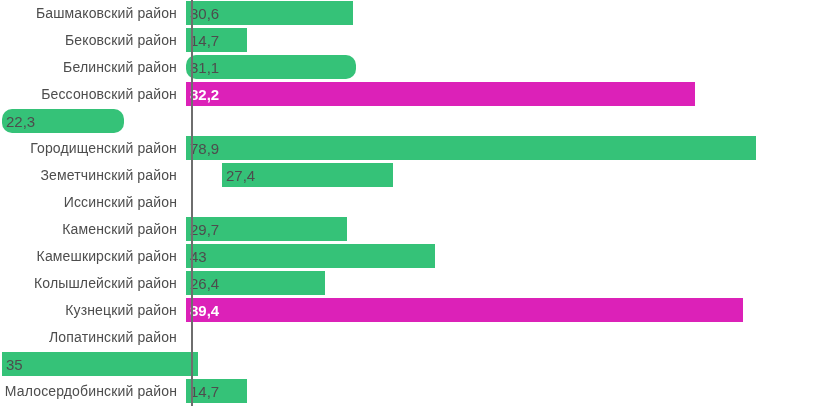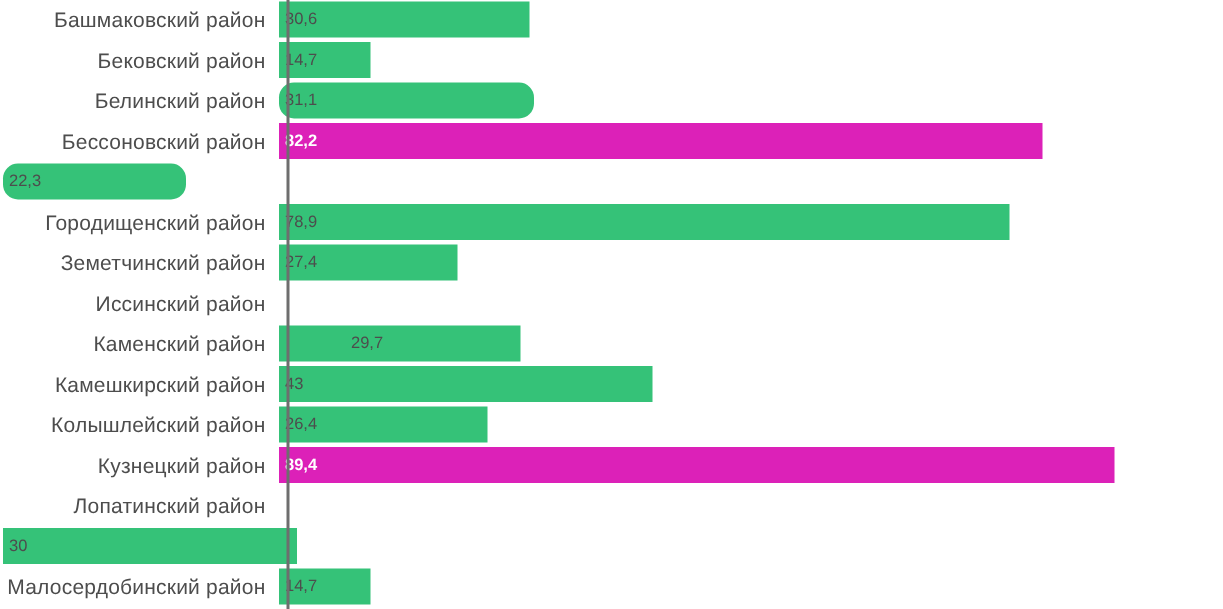--- a/index.html
+++ b/index.html
@@ -60,21 +60,21 @@
   .bar {
     position: absolute;
     left: 2px;
     top: 1px;
     height: 24px;
     display: flex;
     align-items: center;
     box-sizing: border-box;
   }
   .bar-value {
-    font-size: 11px;
+    font-size: 15px;
     padding-left: 4px;
     white-space: nowrap;
     line-height: 1;
   }
   .bar.normal {
     background: #35c278;
   }
   .bar.normal .bar-value {
     color: #4d4d4d;
   }
@@ -128,40 +128,40 @@
         <div class="row">
           <div class="bar-area">
             <div class="bar normal" style="width: 122px; border-radius: 10px;">
               <span class="bar-value">22,3</span>
             </div>
           </div>
         </div>
         <div class="row">
           <div class="cat-label">Городищенский район</div>
           <div class="bar-area">
-            <div class="bar normal" style="width: 487px;">
+            <div class="bar normal" style="width: 570px;">
               <span class="bar-value">78,9</span>
             </div>
           </div>
         </div>
         <div class="row">
           <div class="cat-label">Земетчинский район</div>
           <div class="bar-area">
-            <div class="bar normal" style="width: 119px;">
+            <div class="bar normal" style="width: 171px; margin-left: 36px;">
               <span class="bar-value">27,4</span>
             </div>
           </div>
         </div>
         <div class="row">
           <div class="cat-label">Иссинский район</div>
         </div>
         <div class="row">
           <div class="cat-label">Каменский район</div>
           <div class="bar-area">
-            <div class="bar normal" style="width: 161px; padding-left: 44px;">
+            <div class="bar normal" style="width: 161px;">
               <span class="bar-value">29,7</span>
             </div>
           </div>
         </div>
         <div class="row">
           <div class="cat-label">Камешкирский район</div>
           <div class="bar-area">
             <div class="bar normal" style="width: 249px;">
               <span class="bar-value">43</span>
             </div>
@@ -182,21 +182,21 @@
               <span class="bar-value">89,4</span>
             </div>
           </div>
         </div>
         <div class="row">
           <div class="cat-label">Лопатинский район</div>
         </div>
         <div class="row">
           <div class="bar-area">
             <div class="bar normal" style="width: 196px;">
-              <span class="bar-value">30</span>
+              <span class="bar-value">35</span>
             </div>
           </div>
         </div>
         <div class="row">
           <div class="cat-label">Малосердобинский район</div>
           <div class="bar-area">
             <div class="bar normal" style="width: 61px;">
               <span class="bar-value">14,7</span>
             </div>
           </div>

